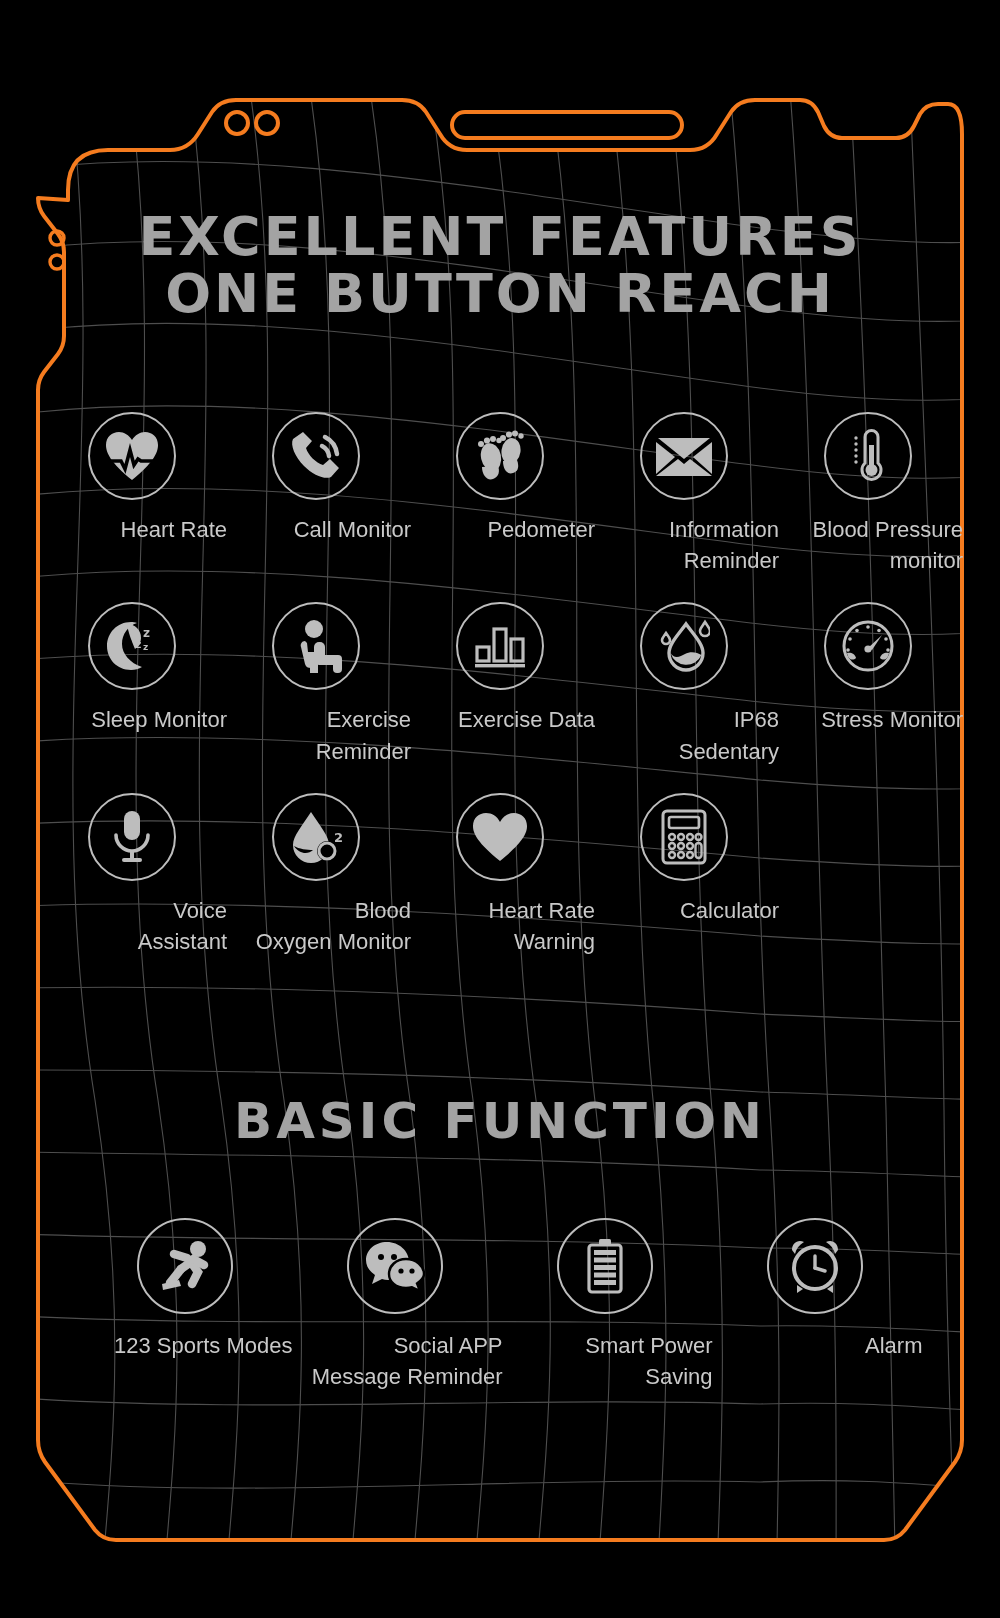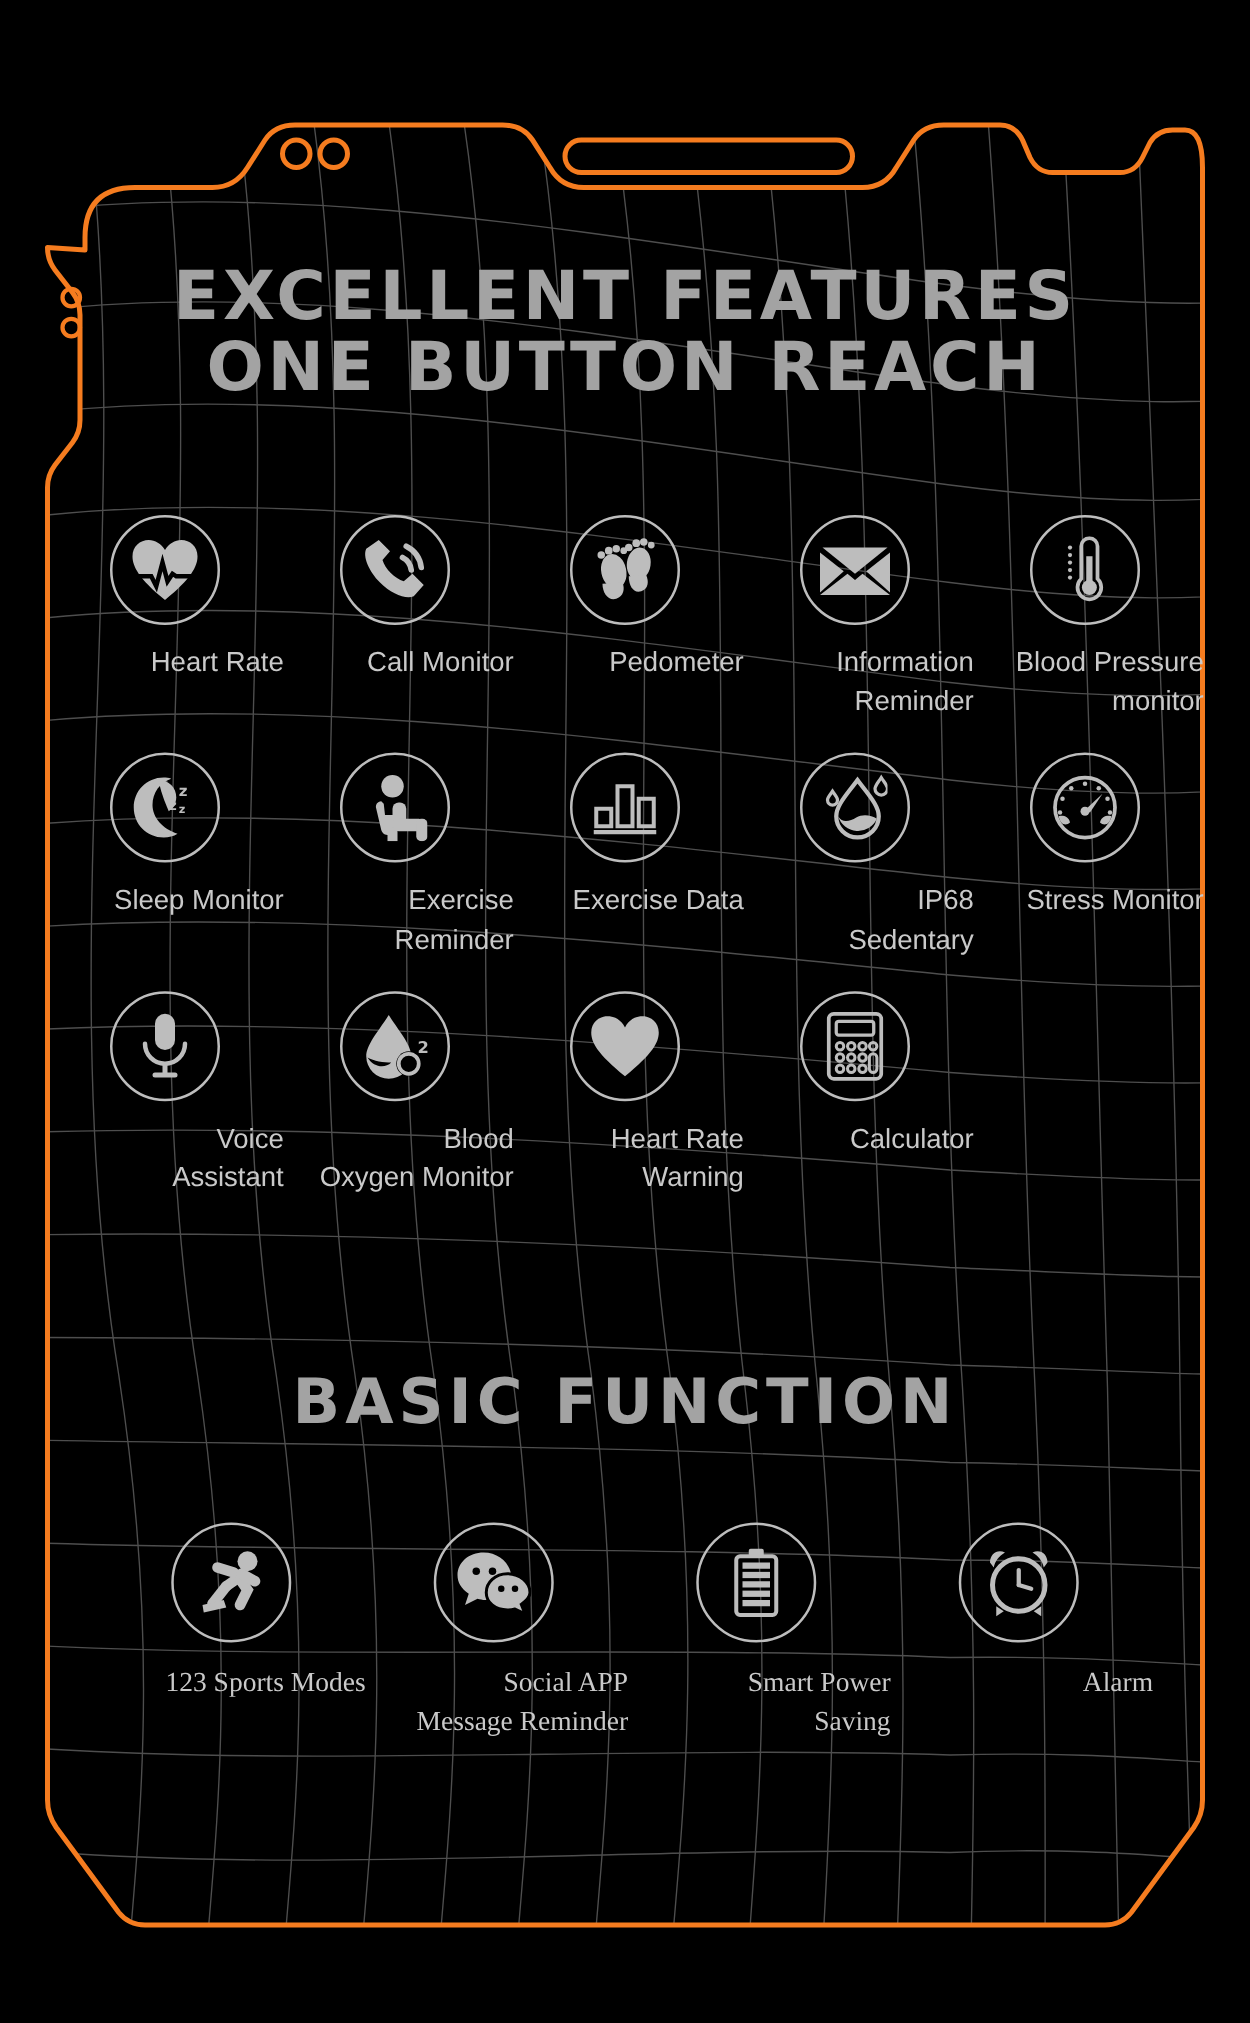--- a/index.html
+++ b/index.html
@@ -47,21 +47,21 @@
     display:flex; flex-wrap:wrap;
   }
   #grid-main{ left:40px; top:412px; width:920px; }
   #grid-basic{ left:80px; top:1218px; width:840px; }
 
   .cell{
     width:20%;
     display:flex; flex-direction:column; align-items:center;
   }
   #grid-main .cell{ width:20%; margin-bottom:26px; }
-  #grid-basic .cell{ width:25%;font-family:Liberation Serif, serif; }
+  #grid-basic .cell{ width:25%; }
 
   .icon-circle{
     width:88px; height:88px; border-radius:50%;
     border:2px solid #bdbdbd;
     display:flex; align-items:center; justify-content:center;
     position:relative;
   }
   #grid-basic .icon-circle{ width:96px; height:96px; }
   .icon-circle svg{ display:block; }
 

